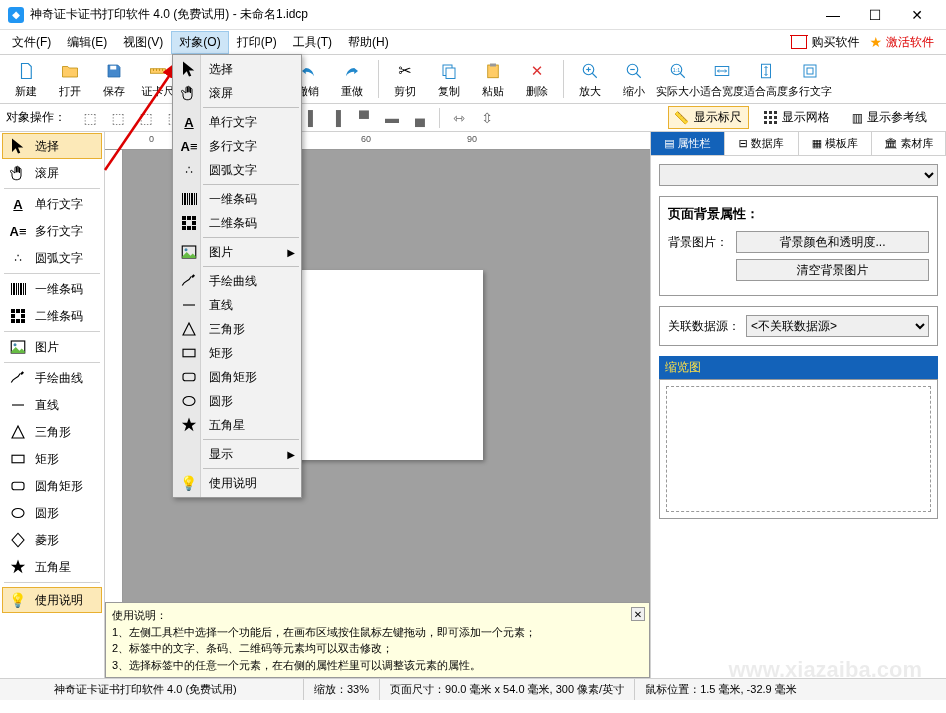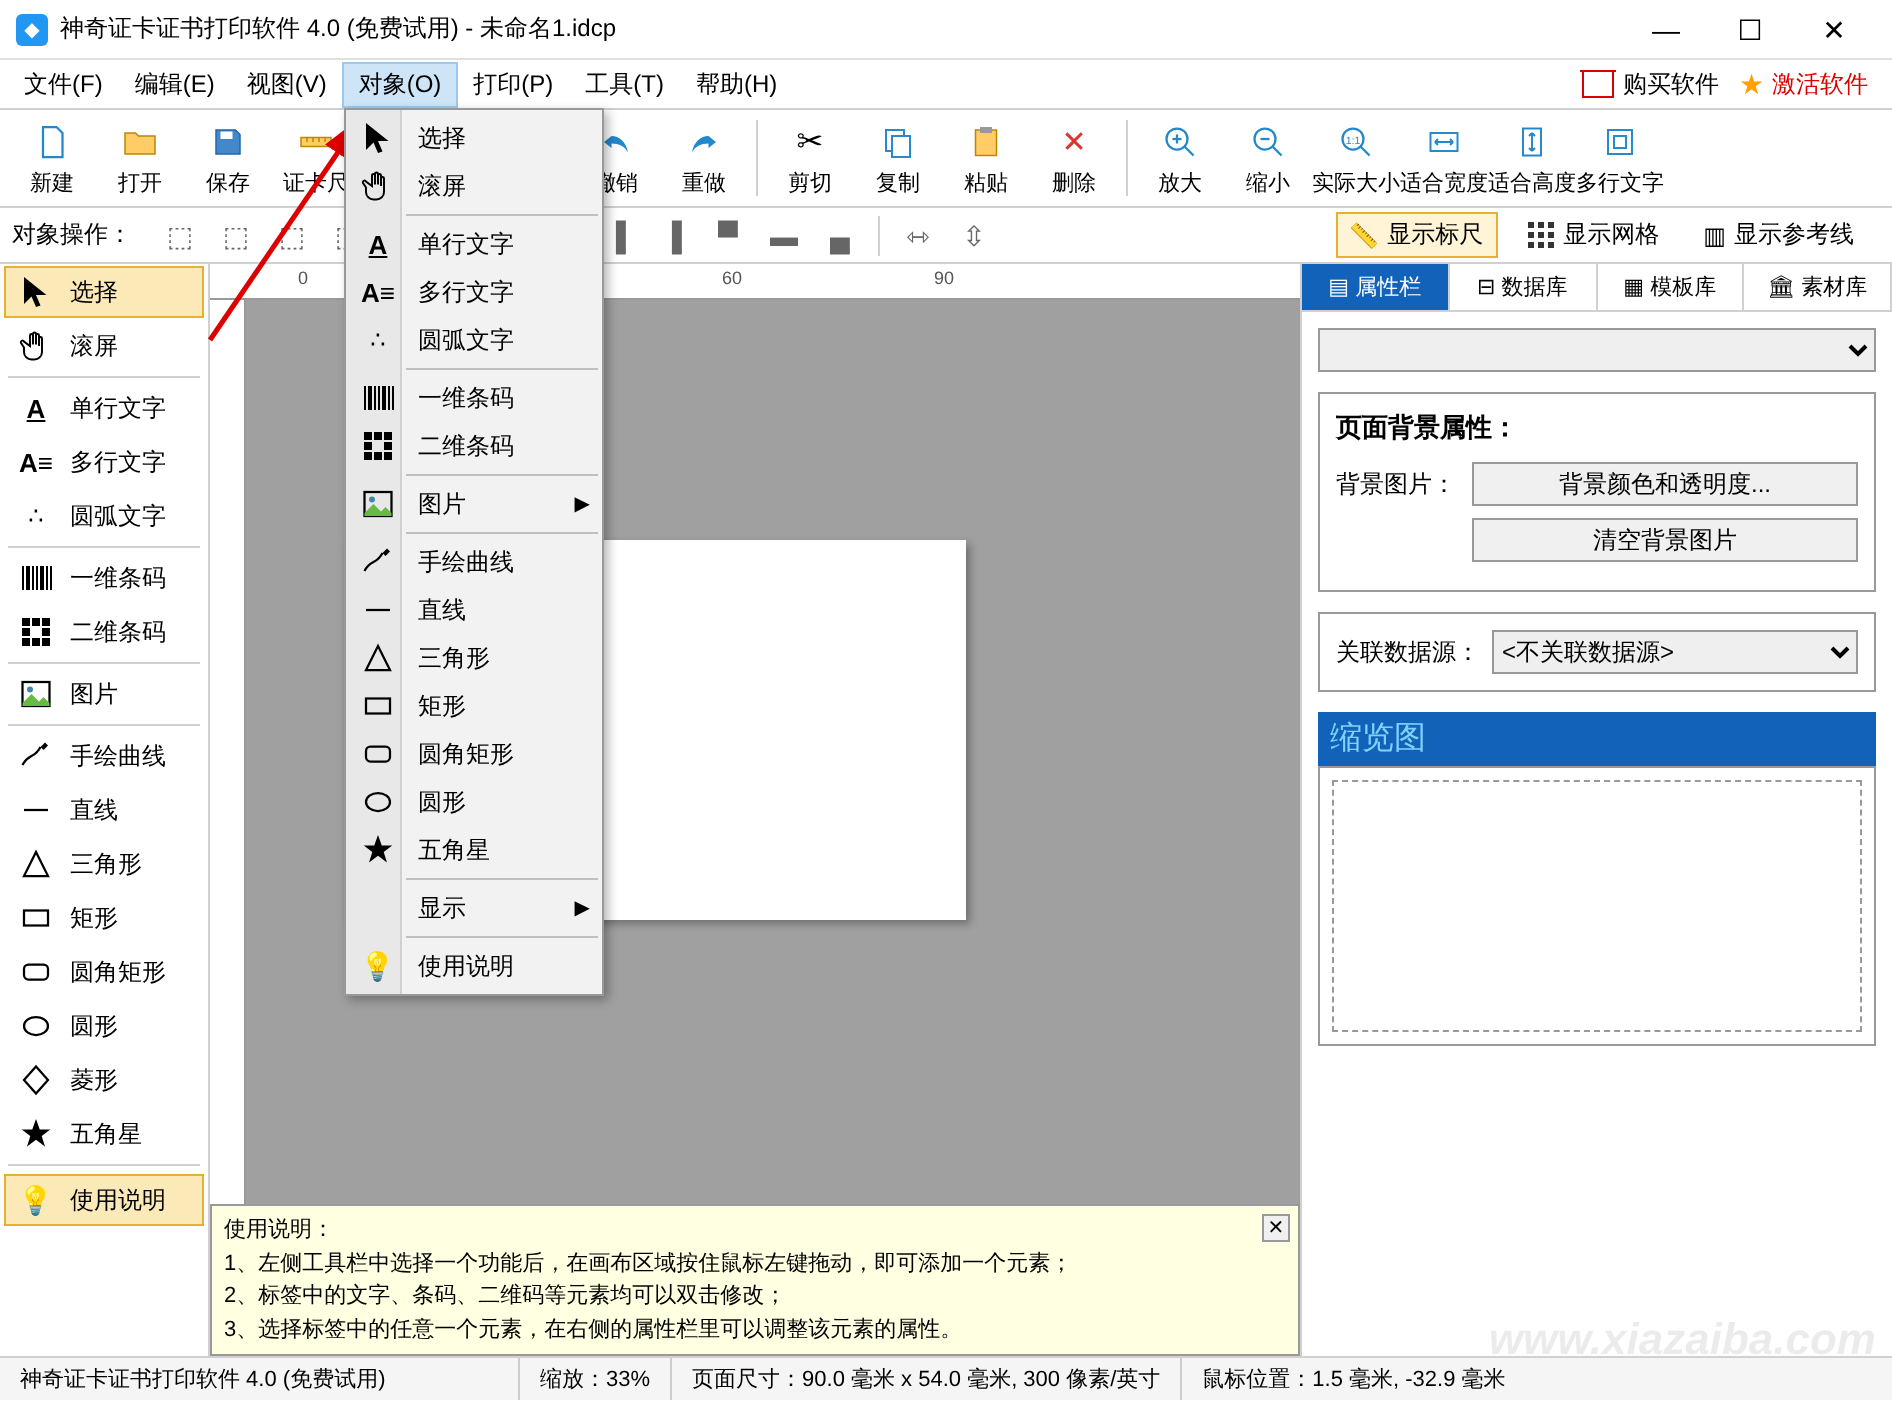--- a/index.html
+++ b/index.html
@@ -59,39 +59,39 @@
 .selectrow{margin-bottom:10px;}
 .selectrow select{width:100%;height:22px;border:1px solid #999;font-size:12px;}
 .propgroup{border:1px solid #999;padding:8px;margin-bottom:10px;}
 .propgroup h4{font-size:13px;font-weight:bold;margin-bottom:8px;}
 .proprow{display:flex;align-items:center;margin-bottom:6px;gap:8px;}
 .proprow .plbl{width:60px;font-size:12px;}
 .proprow button{flex:1;height:22px;font-size:12px;background:#f0f0f0;border:1px solid #999;}
 .colorswatch{width:24px;height:22px;border:1px solid #999;background:#fff;}
 .datasrc{border:1px solid #999;padding:8px;margin-bottom:10px;display:flex;align-items:center;gap:6px;}
 .datasrc select{flex:1;height:22px;border:1px solid #999;font-size:12px;}
-.previewhdr{background:#1362b9;color:#7dd3fc;padding:3px 6px;font-size:16px;}
+.previewhdr{background:#1362b9;color:#fde047;padding:3px 6px;font-size:12px;}
 .previewbox{border:1px solid #999;height:140px;margin-top:0;padding:6px;}
 .previewinner{width:100%;height:100%;border:1px dashed #999;}
 .statusbar{height:22px;border-top:1px solid #d0d0d0;display:flex;align-items:center;font-size:11px;background:#f5f5f5;}
 .statusbar .seg{padding:0 10px;border-right:1px solid #ccc;height:100%;display:flex;align-items:center;}
 .dropdown{position:absolute;left:172px;top:54px;width:130px;background:#f2f2f2;border:1px solid #999;box-shadow:2px 2px 5px rgba(0,0,0,0.3);z-index:100;padding:2px 0;}
 .ddrow{height:24px;display:flex;align-items:center;padding:0 6px;gap:10px;font-size:12px;}
 .ddrow .dicn{width:20px;height:20px;display:flex;align-items:center;justify-content:center;}
 .ddrow .arrow{margin-left:auto;font-size:10px;}
 .ddsep{height:1px;background:#c0c0c0;margin:2px 2px 2px 30px;}
 .ddicnbar{width:28px;background:#e8e8e8;position:absolute;left:0;top:0;bottom:0;border-right:1px solid #d0d0d0;}
 .dropdown .ddrow{position:relative;}
 .redarrow{position:absolute;z-index:50;left:100px;top:55px;}
 svg.icon{width:18px;height:18px;}
 .barcodeicon{display:inline-flex;gap:1px;align-items:flex-end;}
 .barcodeicon span{display:inline-block;width:1px;background:#000;}
 .qricon{width:14px;height:14px;display:grid;grid-template-columns:repeat(3,1fr);grid-template-rows:repeat(3,1fr);gap:1px;}
 .qricon span{background:#000;}
-.watermark{position:absolute;right:8px;bottom:30px;font-size:22px;color:rgba(0,0,0,0.08);font-weight:bold;font-style:italic;pointer-events:none;}
+.watermark{position:absolute;right:24px;bottom:30px;font-size:22px;color:rgba(0,0,0,0.08);font-weight:bold;pointer-events:none;}
 </style>
 </head>
 <body>
 
 <div class="titlebar">
   <div class="logo">◆</div>
   <div class="title">神奇证卡证书打印软件 4.0 (免费试用) - 未命名1.idcp</div>
   <div class="winbtns">
     <div class="winbtn">—</div>
     <div class="winbtn">☐</div>
@@ -538,21 +538,21 @@
       </div>
       <div class="previewhdr">缩览图</div>
       <div class="previewbox">
           <div class="previewinner"></div>
         </div>
     </div>
   </div>
 </div>
 
 <div class="statusbar">
-  <div class="seg" style="flex:0 0 260px;">神奇证卡证书打印软件 4.0 (免费试用)</div>
+  <div class="seg" style="flex:0 0 260px;margin-left:44px;">神奇证卡证书打印软件 4.0 (免费试用)</div>
   <div class="seg">缩放：33%</div>
   <div class="seg">页面尺寸：90.0 毫米 x 54.0 毫米, 300 像素/英寸</div>
   <div class="seg" style="border-right:none;">鼠标位置：1.5 毫米, -32.9 毫米</div>
 </div>
 
 <div class="dropdown" id="dropdown">
   <div class="ddicnbar"></div>
 <div class="ddrow">
       <span class="dicn">
         <svg class="icon" viewBox="0 0 24 24">

